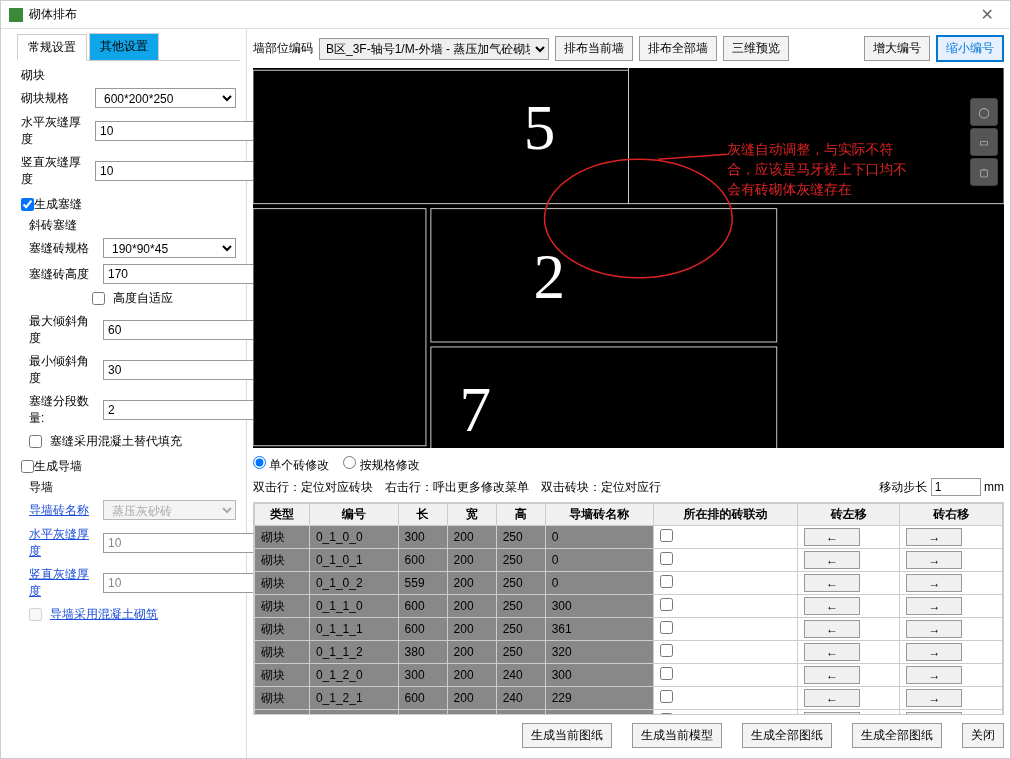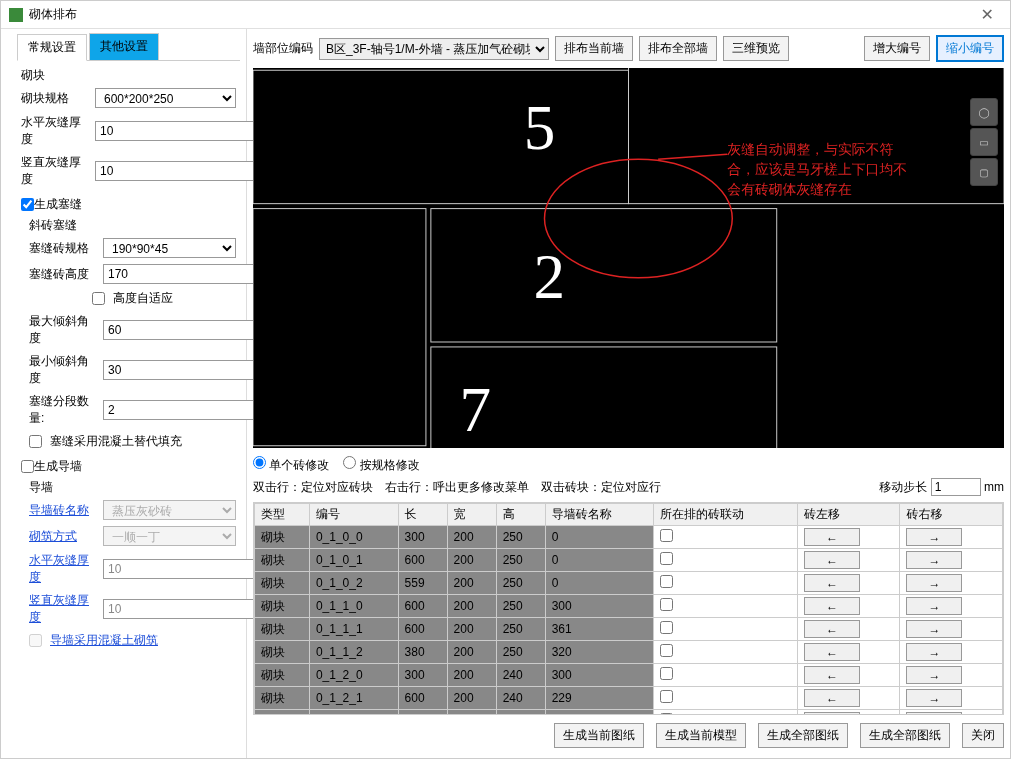--- a/index.html
+++ b/index.html
@@ -35,26 +35,26 @@
 .canvas .redtext { fill: #d22; font-size: 14px; }
 .canvas-toolbar { position: absolute; right: 6px; top: 30px; display: flex; flex-direction: column; gap: 2px; }
 .canvas-toolbar .cbtn { width: 28px; height: 28px; background: #555; border: 1px solid #444; display: flex; align-items: center; justify-content: center; color: #ccc; font-size: 10px; border-radius: 3px; }
 .mode-row { margin: 8px 0 4px; display: flex; align-items: center; gap: 14px; }
 .hint-row { margin-bottom: 6px; display: flex; align-items: center; }
 .hint-row .spacer { flex: 1; }
 .hint-row input { width: 50px; border: 1px solid #999; padding: 1px 3px; }
 .table-wrap { flex: 1; overflow: auto; border: 1px solid #ccc; }
 table { border-collapse: collapse; width: 100%; }
 th, td { border: 1px solid #ccc; padding: 2px 6px; text-align: left; height: 20px; }
-th { background: #f0f0f0; font-weight: normal; }
+th { background: #f0f0f0; font-weight: bold; text-align: center; }
 tbody tr td:nth-child(1), tbody tr td:nth-child(2), tbody tr td:nth-child(3),
 tbody tr td:nth-child(4), tbody tr td:nth-child(5), tbody tr td:nth-child(6) { background: #888; color: #000; }
 tbody tr td input[type=checkbox] { margin: 0; }
 .arrow-btn { border: 1px solid #999; background: #f0f0f0; width: 56px; padding: 1px 0; text-align: center; cursor: pointer; }
-.footer { display: flex; justify-content: flex-end; gap: 12px; padding: 8px 0 4px; }
+.footer { display: flex; justify-content: flex-end; gap: 20px; padding: 8px 0 4px; }
 </style>
 </head>
 <body>
 
 <div class="titlebar">
   <div class="icon"></div>
   <div class="title">砌体排布</div>
   <div class="close">✕</div>
 </div>
 
@@ -125,24 +125,20 @@
 
     <div class="chk-row">
       <input type="checkbox" style="">
       <span>生成导墙</span>
     </div>
     <div class="group indent disabled">
       <div class="group-title">导墙</div>
       <div class="row">
         <label>导墙砖名称</label>
         <select disabled=""><option>蒸压灰砂砖</option></select>
-      </div>
-      <div class="row">
-        <label>砌筑方式</label>
-        <select disabled=""><option>一顺一丁</option></select>
       </div>
       <div class="row">
         <label>水平灰缝厚度</label>
         <input type="text" disabled="" value="10" style="">
         <span class="unit">mm</span>
       </div>
       <div class="row">
         <label>竖直灰缝厚度</label>
         <input type="text" disabled="" value="10" style="">
         <span class="unit">mm</span>

